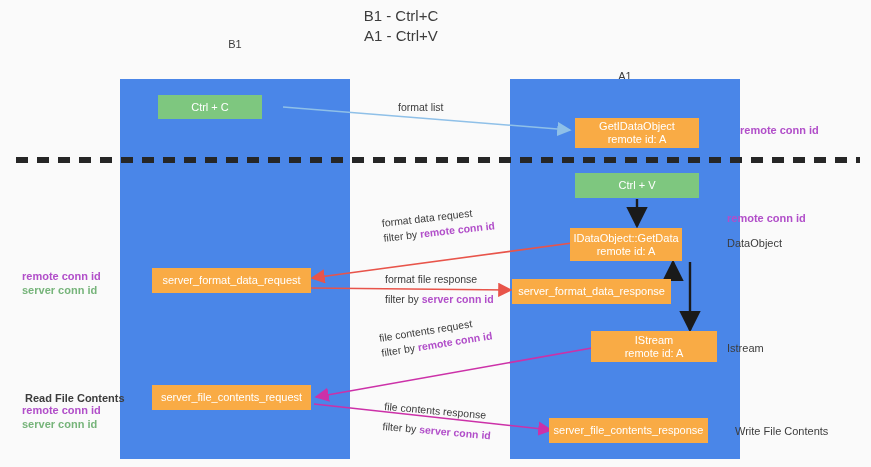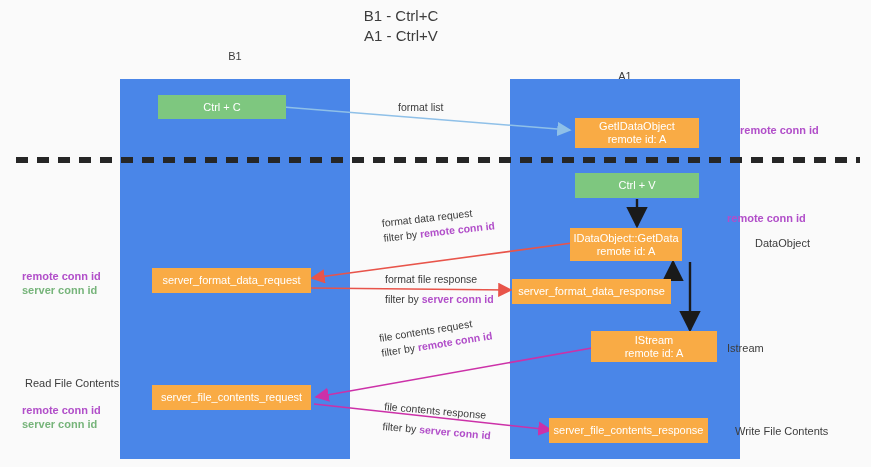--- a/index.html
+++ b/index.html
@@ -57,21 +57,21 @@
 </head>
 <body>
 
 <div id="stage">
 
   <div class="abs title">
     <div>B1 - Ctrl+C</div>
     <div>A1 - Ctrl+V</div>
   </div>
 
-  <div class="abs colhead" style="left:120px;top:50px;width:230px;">
+  <div class="abs colhead" style="left:120px;top:38px;width:230px;">
     <div>B1</div>
   </div>
   <div class="abs colhead" style="left:510px;top:56px;width:230px;margin-top:14px;">
     <div>A1</div>
   </div>
 
   <div class="abs lane" style="left:120px;top:79px;width:230px;height:380px;"></div>
   <div class="abs lane" style="left:510px;top:79px;width:230px;height:380px;"></div>
 
   <svg>
@@ -102,21 +102,21 @@
 
     <line x1="690" y1="262" x2="690" y2="330" stroke="#1a1a1a" stroke-width="2.4" marker-end="url(#ah-black)"></line>
 
     <line x1="592" y1="348" x2="316" y2="397" stroke="#cc31a8" stroke-width="1.6" marker-end="url(#ah-magenta)"></line>
 
     <line x1="314" y1="404" x2="551" y2="430" stroke="#cc31a8" stroke-width="1.6" marker-end="url(#ah-magenta)"></line>
 
     <line x1="16" y1="160" x2="860" y2="160" class="dashed"></line>
   </svg>
 
-  <div class="abs box green" style="left:158px;top:95px;width:128px;height:24px;">
+  <div class="abs box green" style="left:158px;top:95px;width:104px;height:24px;">
     <span>Ctrl + C</span>
   </div>
 
   <div class="abs box orange" style="left:575px;top:118px;width:124px;height:30px;">
     <span>GetIDataObject</span>
     <span>remote id: A</span>
   </div>
 
   <div class="abs box green" style="left:575px;top:173px;width:124px;height:25px;">
     <span>Ctrl + V</span>
@@ -175,26 +175,26 @@
     <div>file contents response</div>
     <div style="margin-top:5px;">
       <span>filter by </span><b class="purple">server conn id</b>
     </div>
   </div>
 
   <div class="abs connid purple" style="left:740px;top:123px;">remote conn id</div>
 
   <div class="abs connid purple" style="left:727px;top:211px;">remote conn id</div>
 
-  <div class="abs sidelabel" style="left:727px;top:236px;margin-left:28px;">DataObject</div>
+  <div class="abs sidelabel" style="left:727px;top:236px;">DataObject</div>
 
   <div class="abs sidelabel" style="left:727px;top:341px;">Istream</div>
 
   <div class="abs sidelabel" style="left:735px;top:424px;">Write File Contents</div>
 
   <div class="abs connid purple" style="left:22px;top:269px;">remote conn id</div>
   <div class="abs connid green-t" style="left:22px;top:283px;">server conn id</div>
 
-  <div class="abs sidelabel" style="left:25px;top:376px;">Read File Contents</div>
+  <div class="abs sidelabel" style="left:25px;top:391px;font-weight:bold;">Read File Contents</div>
   <div class="abs connid purple" style="left:22px;top:403px;">remote conn id</div>
   <div class="abs connid green-t" style="left:22px;top:417px;">server conn id</div>
 
 </div>
 
 </body></html>

